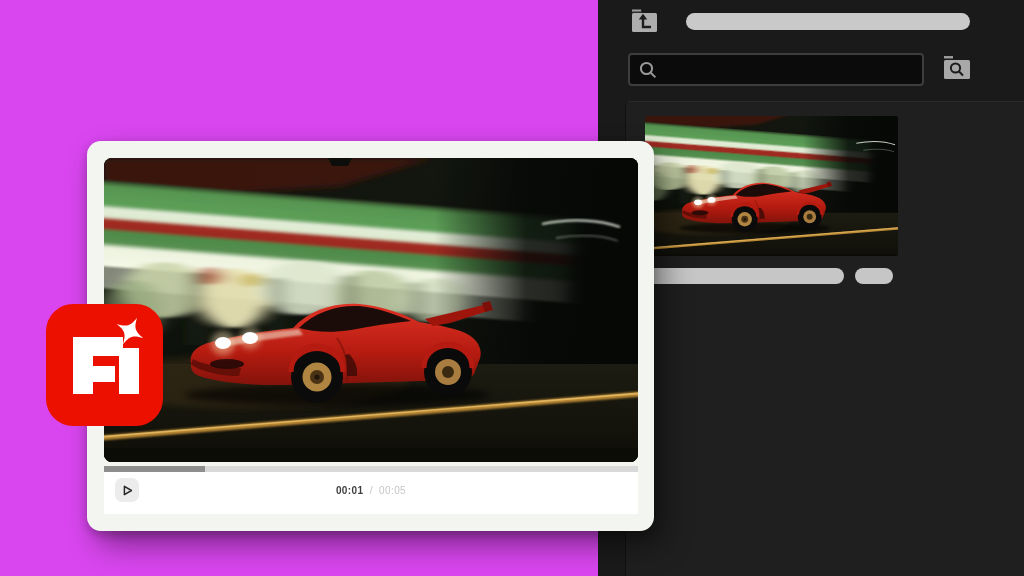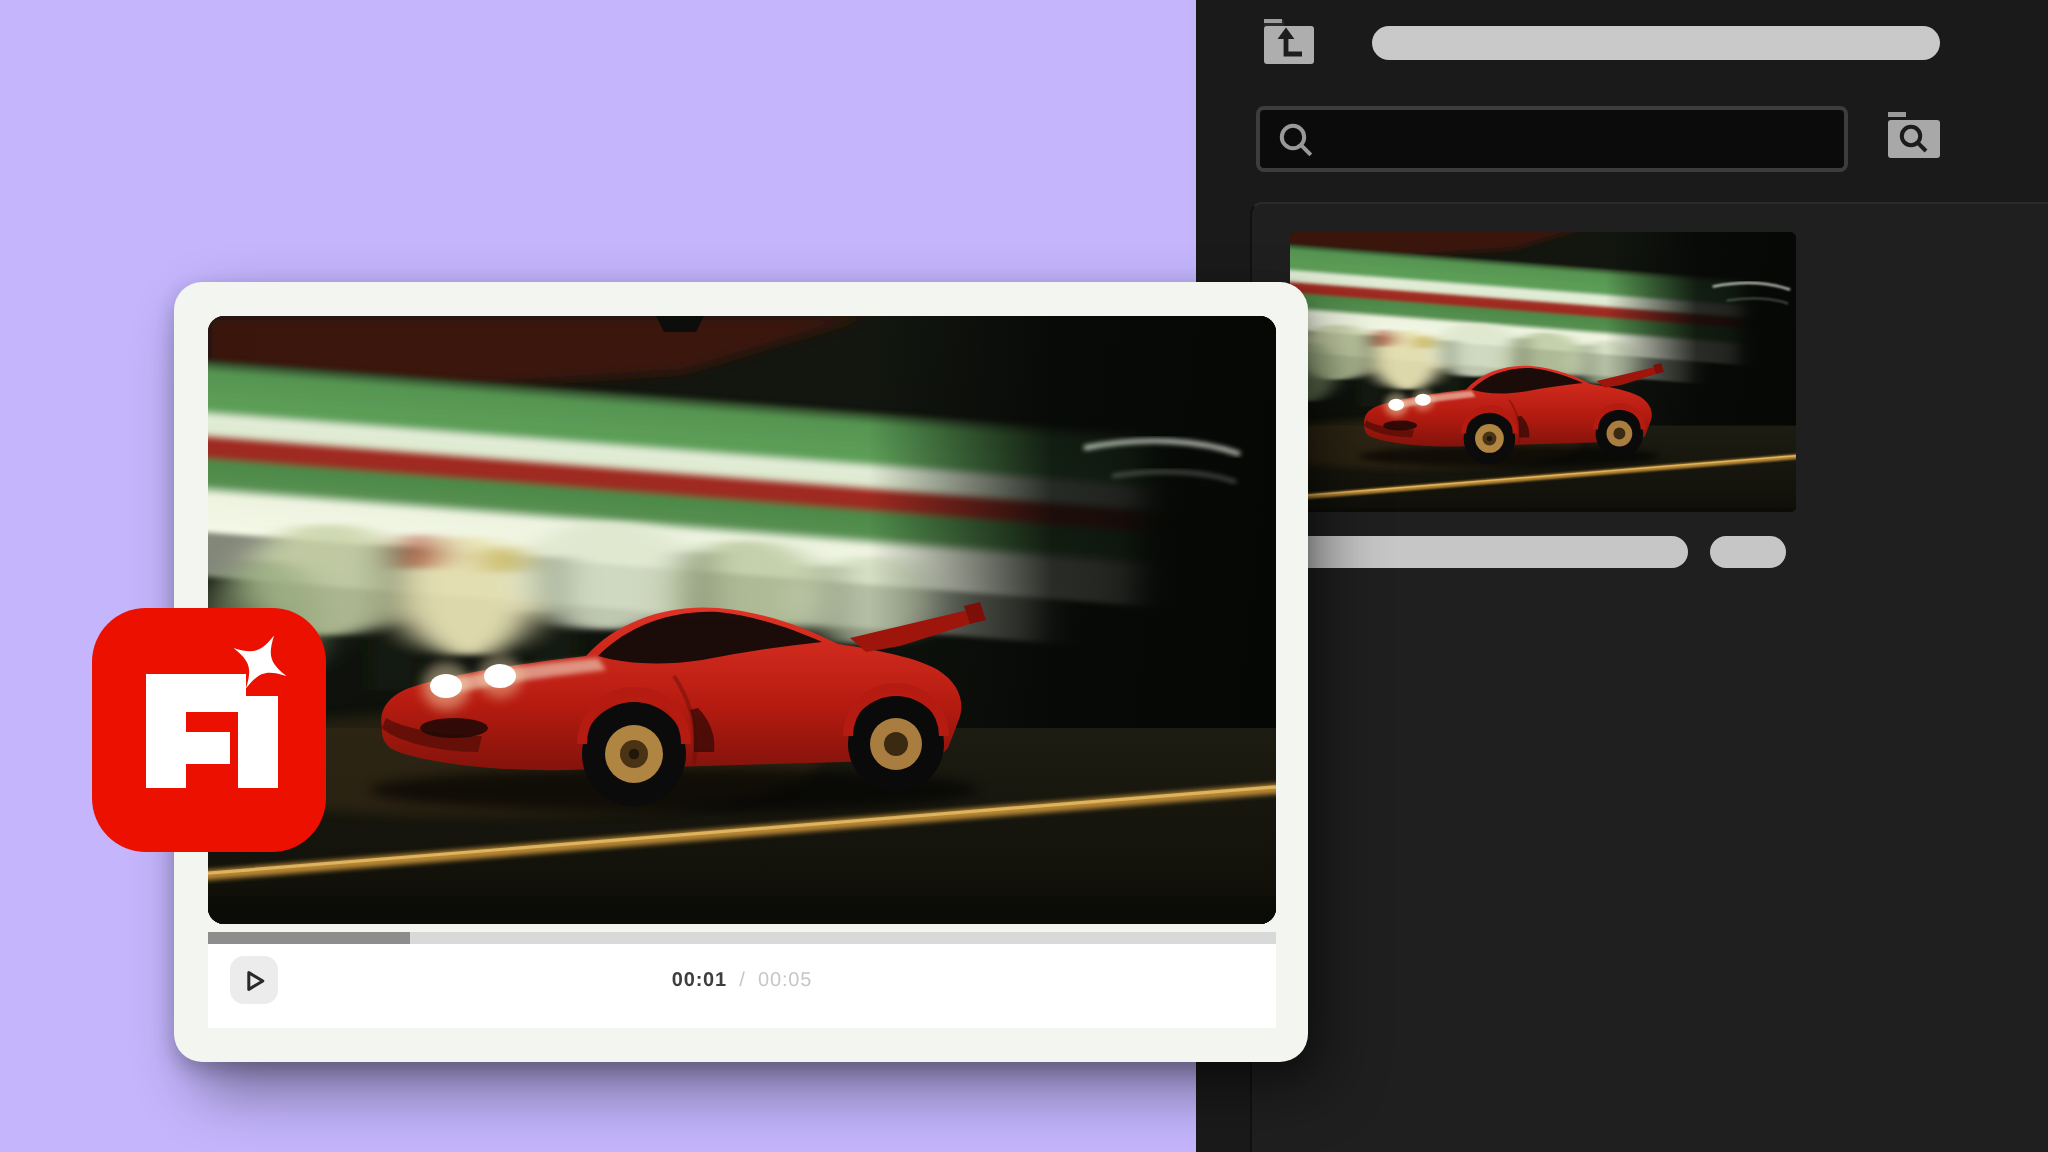--- a/index.html
+++ b/index.html
@@ -1,17 +1,17 @@
 <!DOCTYPE html>
 <html><head>
 <meta charset="utf-8">
 <style>
   html,body{margin:0;padding:0;background:#222;}
   #screen{position:relative;width:1024px;height:576px;overflow:hidden;
-          background:#c4b5fd;font-family:"Liberation Sans",sans-serif;}
+          background:#d946ef;font-family:"Liberation Sans",sans-serif;}
 
   
   .media-panel{position:absolute;left:598px;top:0;width:426px;height:576px;background:#1a1a1a;}
   .up-btn{position:absolute;left:33px;top:9px;width:28px;height:26px;background:none;border:none;padding:0;cursor:pointer;}
   .crumb-pill{position:absolute;left:88px;top:13px;width:284px;height:17px;border-radius:9px;background:#c9c9c9;}
   .search-box{position:absolute;left:30px;top:53px;width:296px;height:33px;background:#0b0b0b;
               border:2px solid #3d3d3d;border-radius:4px;display:flex;align-items:center;box-sizing:border-box;}
   .search-box svg{margin-left:9px;flex:0 0 auto;}
   .search-box input{flex:1;background:transparent;border:none;outline:none;color:#ddd;
                     font-size:12px;font-family:"Liberation Sans",sans-serif;padding:0 8px;}

